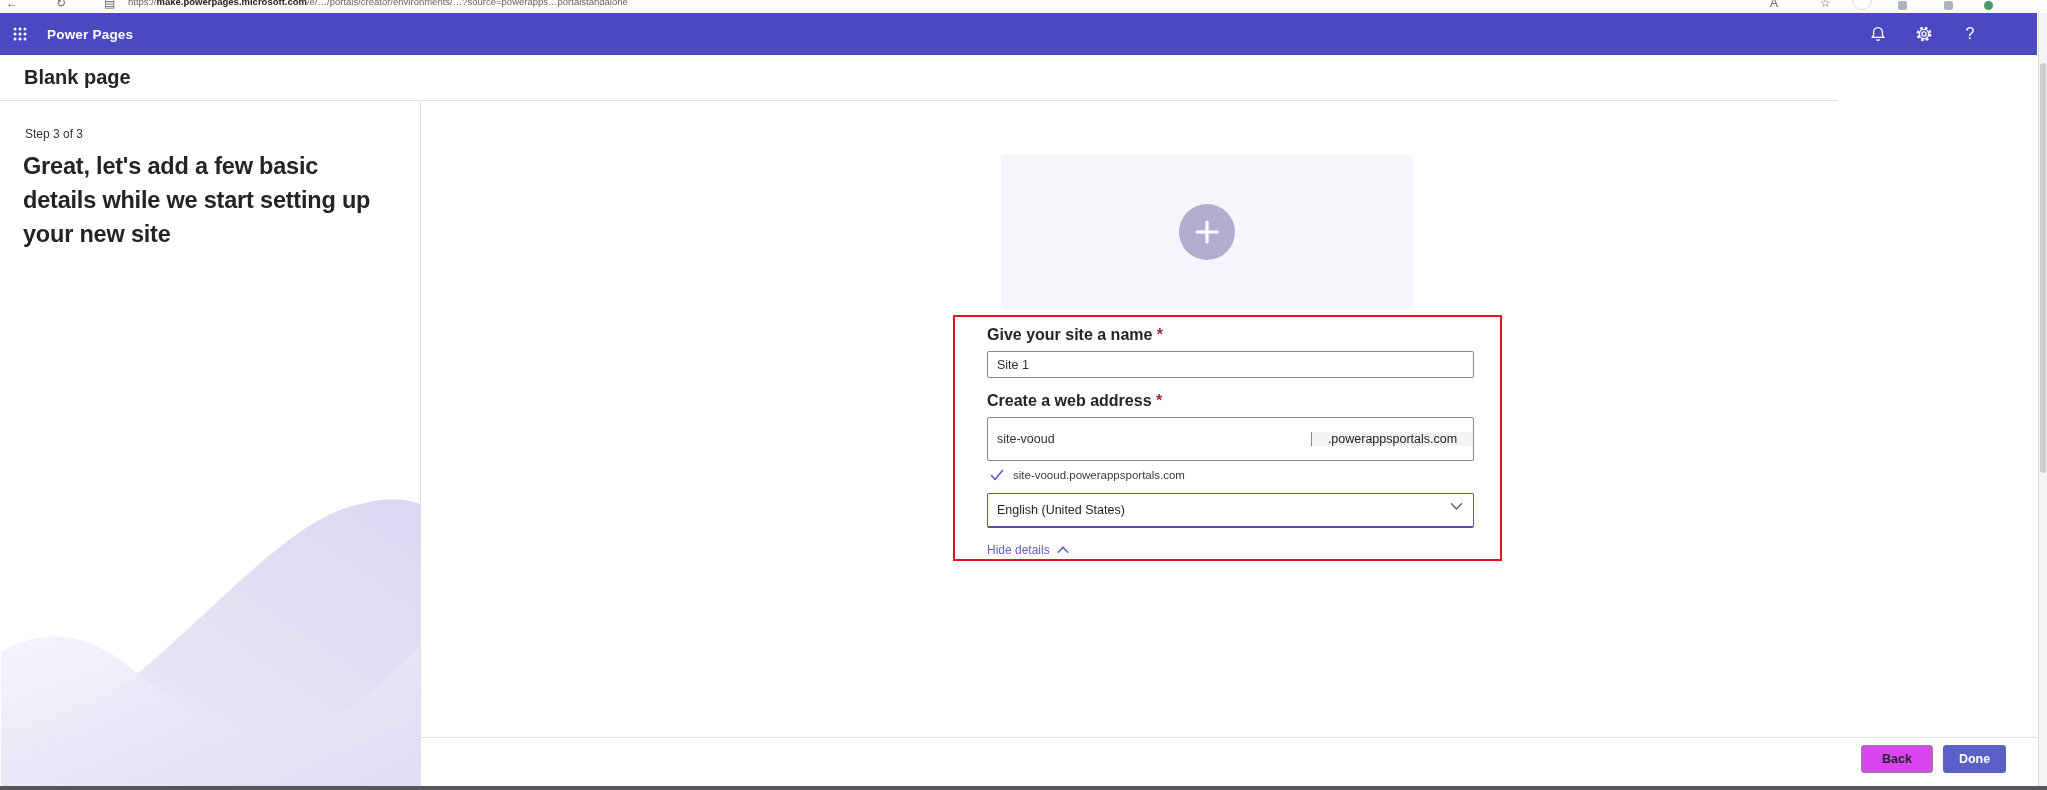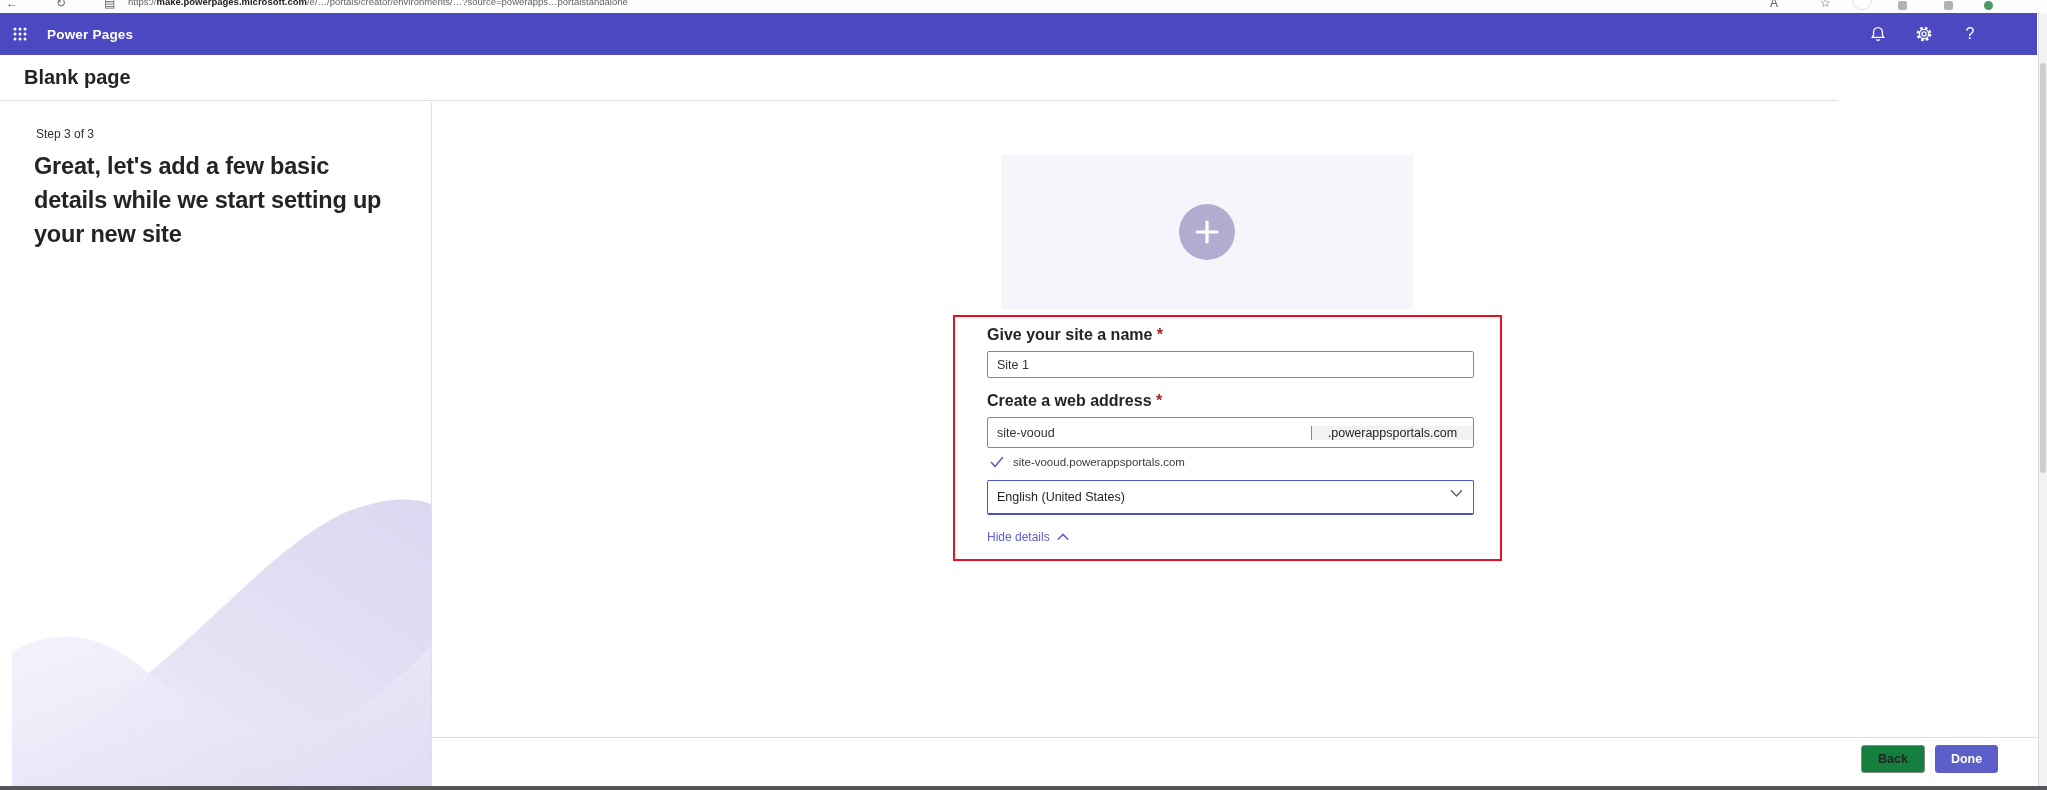--- a/index.html
+++ b/index.html
@@ -22,47 +22,47 @@
   .app-title { position:absolute; left:47px; font-size:13.5px; font-weight:bold; color:#ffffff; letter-spacing:.2px; }
   .hdr-icons { position:absolute; left:1868px; top:0; height:42px; display:flex; align-items:center; gap:26px; }
   .hdr-icon { width:20px; height:20px; display:flex; align-items:center; justify-content:center; color:#fff; cursor:pointer; }
   .help-q { font-size:16px; color:#fff; font-weight:normal; }
 
   
   .title-bar { position:absolute; left:0; top:55px; width:1838px; height:46px; background:#fff; border-bottom:1px solid #e1dfdd; }
   .page-title { position:absolute; left:24px; top:11px; font-size:20px; font-weight:bold; color:#242424; }
 
   
-  .sidebar { position:absolute; left:12px; top:102px; width:420px; height:688px; background:#fff; border-right:1px solid #e1dfdd; overflow:hidden; }
+  .sidebar { position:absolute; left:1px; top:102px; width:420px; height:688px; background:#fff; border-right:1px solid #e1dfdd; overflow:hidden; }
   .step-label { position:absolute; left:24px; top:25px; font-size:12px; color:#323130; }
   .wizard-heading { position:absolute; left:22px; top:47px; width:352px; font-size:23.5px; line-height:34px; font-weight:bold; color:#242424; letter-spacing:-0.2px; }
   .wave-svg { position:absolute; left:0; bottom:0; }
 
   
   .image-placeholder { position:absolute; left:1001px; top:155px; width:412px; height:154px; background:#f6f5fb; }
   .plus-circle { position:absolute; left:178px; top:49px; width:56px; height:56px; border-radius:50%; background:#b0add1; display:flex; align-items:center; justify-content:center; }
 
   .form-panel { position:absolute; left:953px; top:315px; width:549px; height:246px; border:2px solid #e81123; background:#fff; padding:9px 30px 0 32px; }
   .f-label { font-size:16px; font-weight:bold; color:#242424; margin-bottom:7px; }
   .req { color:#a4262c; font-weight:bold; }
   .f-input { display:block; width:487px; height:27px; border:1px solid #8a8886; border-radius:2px; font-family:"Liberation Sans", sans-serif; font-size:12.5px; color:#323130; padding:0 9px; margin-bottom:14px; background:#fff; outline:none; }
-  .input-group { display:flex; width:487px; height:31px; border:1px solid #8a8886; border-radius:2px; overflow:hidden; margin-bottom:8px;align-items:center; }
+  .input-group { display:flex; width:487px; height:44px; border:1px solid #8a8886; border-radius:2px; overflow:hidden; margin-bottom:8px;align-items:center; }
   .input-group input { flex:1; border:none; outline:none; font-family:"Liberation Sans", sans-serif; font-size:12.5px; color:#323130; padding:0 9px; }
   .suffix { width:162px; background:#f3f2f1; border-left:1px solid #8a8886; display:flex; align-items:center; justify-content:center; font-size:12.5px; color:#242424; }
   .validation-row { display:flex; align-items:center; gap:9px; margin-bottom:12px; padding-left:3px; }
   .validation-text { font-size:11.5px; color:#3b3a39; }
   .dropdown { position:relative; width:487px; height:29px; border:1px solid #5159c0; border-bottom:2px solid #4f52b2; border-radius:2px; display:flex; align-items:center; padding:16px 9px; font-size:12.5px; color:#242424; margin-bottom:12px; cursor:pointer; background:#fff; }
   .dropdown .chev { position:absolute; right:10px; top:8px; }
   .hide-details { display:inline-flex; align-items:center; gap:7px; font-size:12px; color:#5b5fc7; cursor:pointer; }
 
   
   .footer-divider { position:absolute; left:421px; top:737px; width:1616px; height:1px; background:#e1dfdd; }
   .footer-actions { position:absolute; left:1861px; top:745px; display:flex; gap:10px; }
   .btn { height:28px; border-radius:3px; font-family:"Liberation Sans", sans-serif; font-size:12.5px; font-weight:bold; cursor:pointer; }
-  .btn-back { width:64px; background:#15803d; border:1px solid #8a8886; color:#242424; }
+  .btn-back { width:72px; background:#d946ef; border:1px solid #8a8886; color:#242424; }
   .btn-done { width:63px; background:#5b5fc7; border:1px solid #5b5fc7; color:#fff; }
 
   
   .right-strip { position:absolute; left:2038px; top:13px; width:9px; height:773px; background:#f4f3f2; border-left:1px solid #dcdcdc; }
   .scroll-thumb { position:absolute; left:1px; top:50px; width:6px; height:410px; background:#cfcfcf; border-radius:3px; }
   .bottom-edge { position:absolute; left:0; top:786px; width:2047px; height:4px; background:#55565a; }
 </style>
 </head>
 <body>
 

